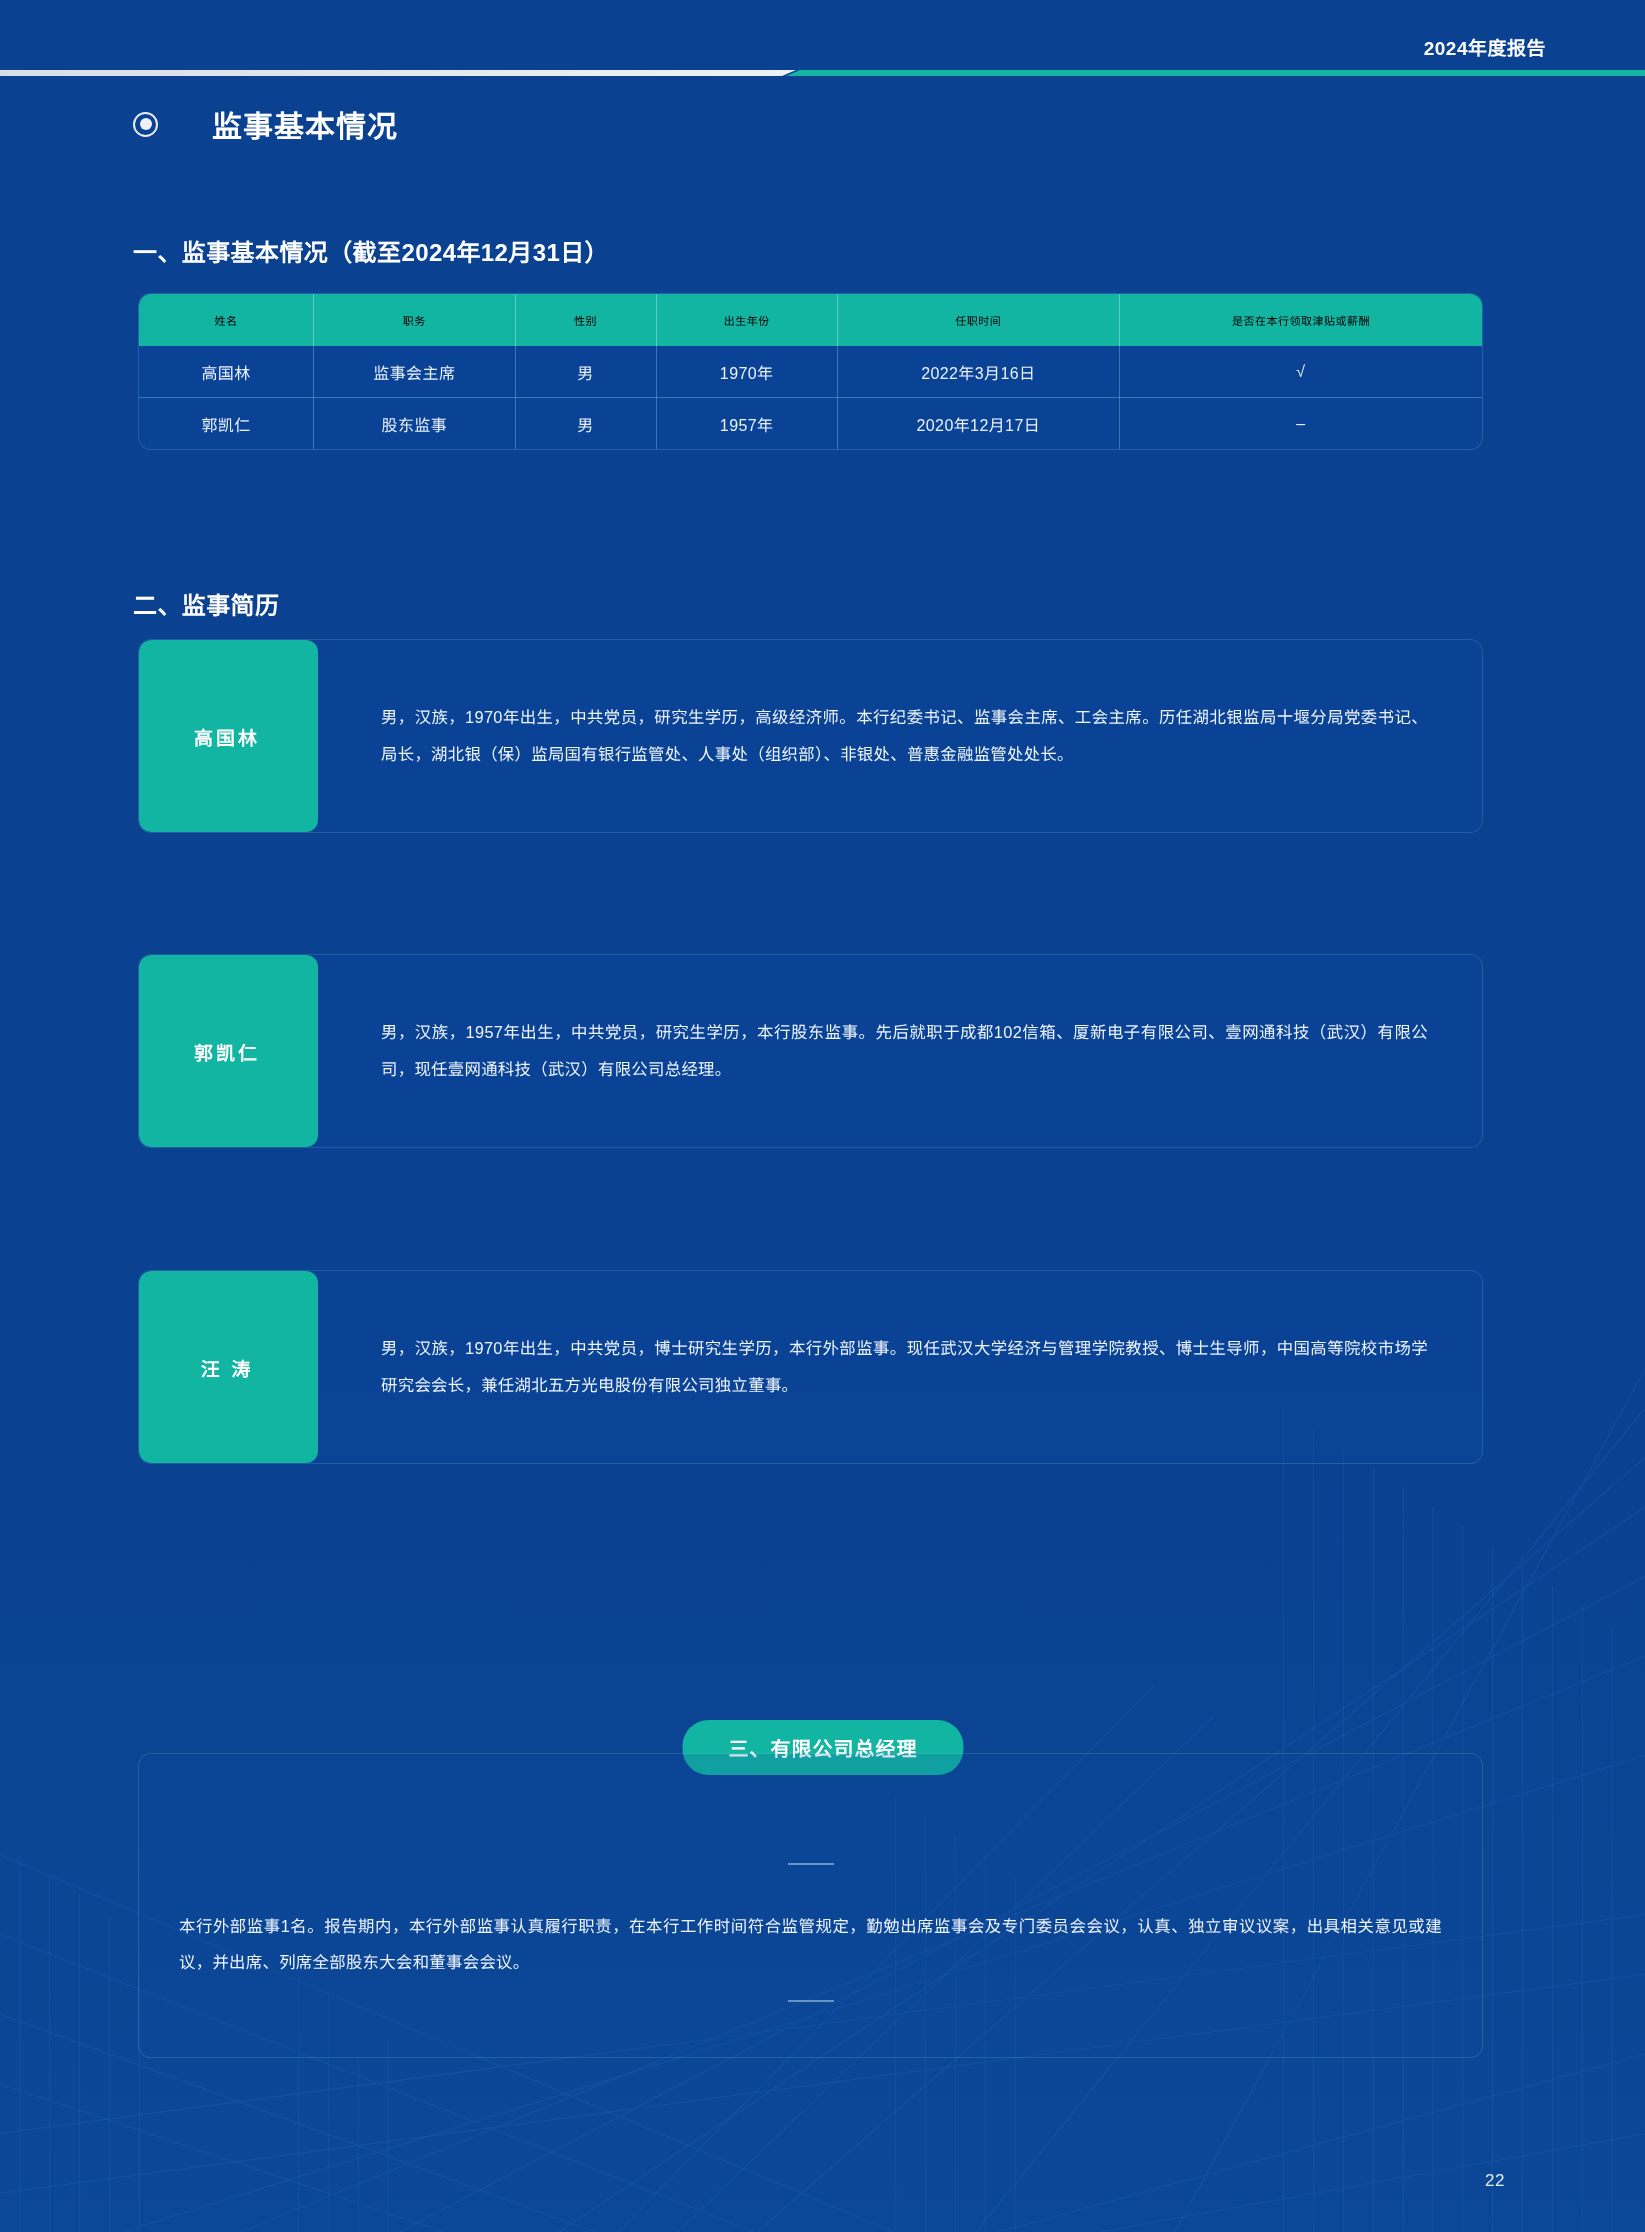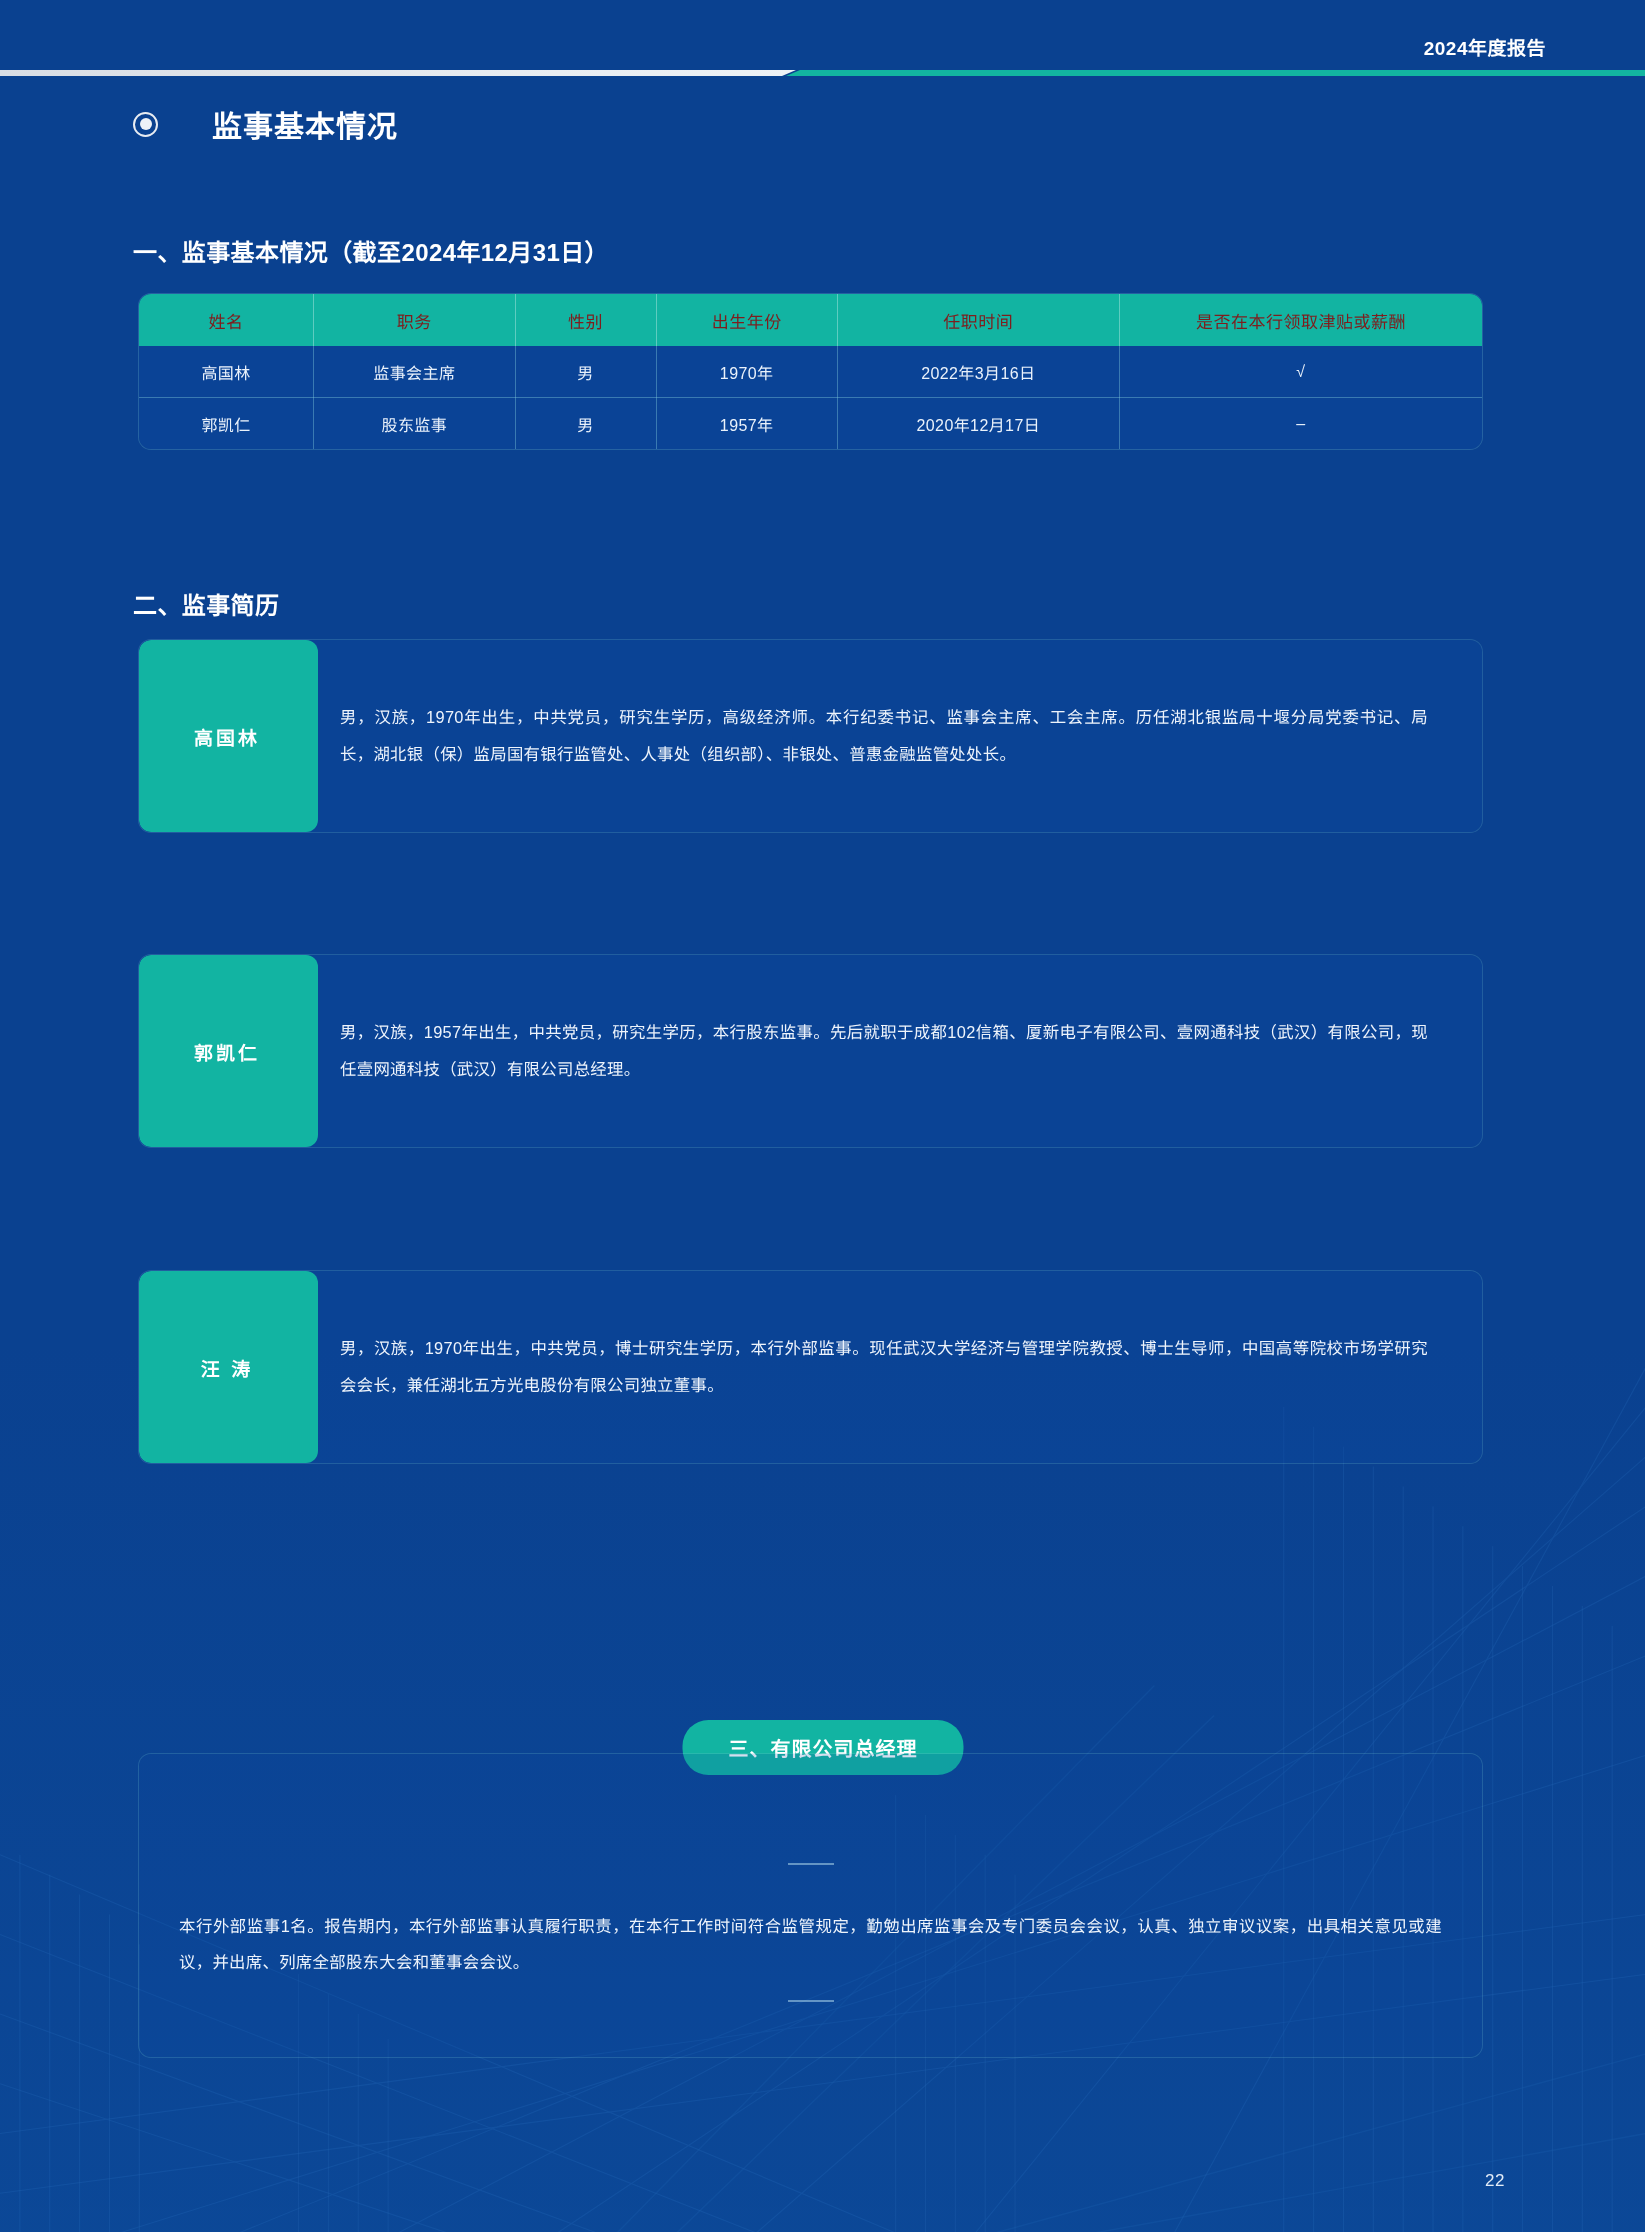--- a/index.html
+++ b/index.html
@@ -146,22 +146,22 @@
     background: rgba(11,70,155,0.55);
     box-shadow: 0 0 0 1px rgba(120,200,215,0.25);
   }
   table.officers {
     width: 100%;
     border-collapse: collapse;
     table-layout: fixed;
   }
   table.officers thead th {
     background: #12b4a2;
-    color: #7f1d1d;
-    font-size: 17px;
+    color: #000000;
+    font-size: 11px;
     font-weight: normal;
     height: 50px;
     vertical-align: middle;
     text-align: center;
     border-right: 1px solid rgba(255,255,255,0.32);
     letter-spacing: 0.5px;
     margin-top: 28px;
   }
   table.officers thead th:last-child { border-right: none; }
   table.officers tbody td {
@@ -210,21 +210,21 @@
     font-weight: bold;
     letter-spacing: 3px;
     color: #ffffff;
     box-sizing: border-box;
     padding-right: 3px;
   }
   .bio-body {
     flex: 1 1 auto;
     display: flex;
     align-items: center;
-    padding: 0 54px 0 22px;
+    padding: 0 54px 0 63px;
     box-sizing: border-box;
   }
   .bio-text {
     font-size: 16.4px;
     line-height: 2.25;
     color: #eef4fc;
     letter-spacing: 0.3px;
     text-align: justify;
   }
 

